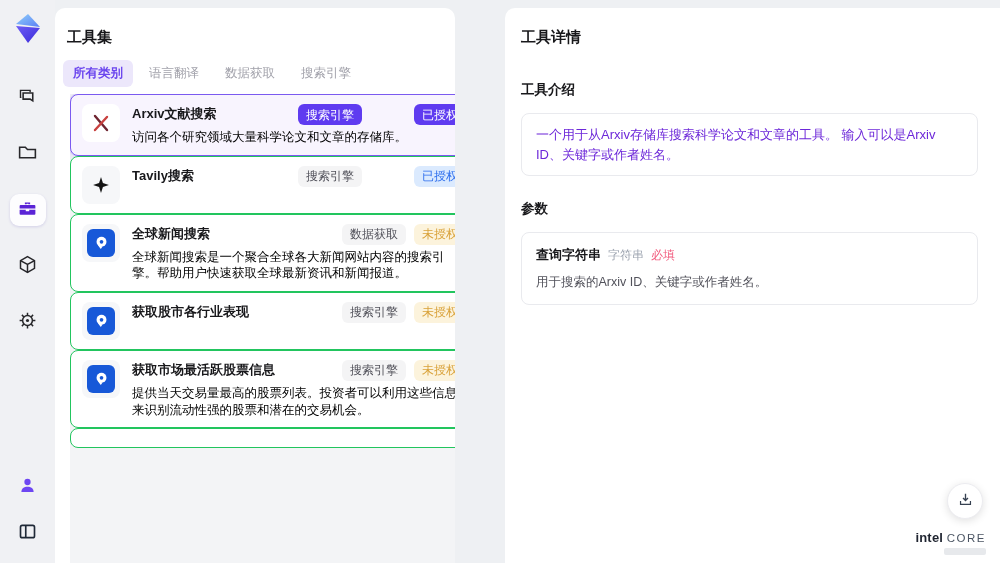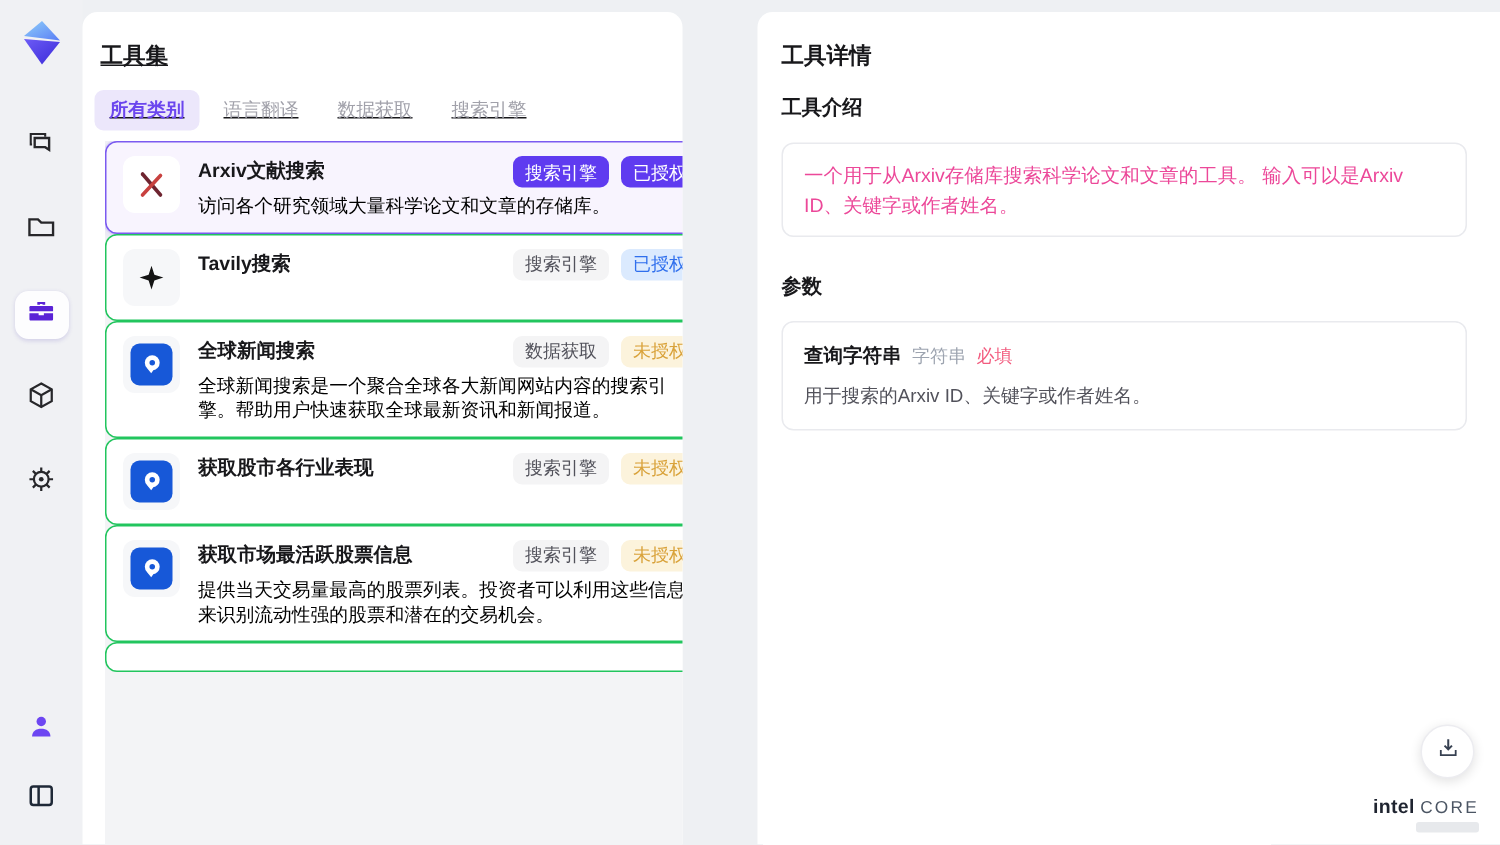--- a/index.html
+++ b/index.html
@@ -14,21 +14,21 @@
           display:flex; flex-direction:column; align-items:center; }
   .rail .logo { margin-top:10px; width:38px; height:38px; display:flex; align-items:center; justify-content:center; cursor:pointer;}
   .rail nav { margin-top:34px; display:flex; flex-direction:column; gap:24px; align-items:center;}
   .rail-item { width:36px; height:32px; border-radius:9px; display:flex; align-items:center; justify-content:center; cursor:pointer;}
   .rail-item svg { width:21px; height:21px; }
   .rail-item.active { background:#fdfdfe; box-shadow:0 1px 3px rgba(80,60,180,.18); }
   .rail-bottom { margin-top:auto; margin-bottom:14px; display:flex; flex-direction:column; gap:14px; align-items:center;}
 
   
   .panel-main { position:absolute; left:55px; top:8px; width:400px; bottom:0;
-                background:#fff; border-radius:10px 10px 0 0; overflow:hidden;text-decoration:underline; }
+                background:#fff; border-radius:10px 10px 0 0; overflow:hidden; }
   .panel-main h1 { font-size:15px; font-weight:bold; margin:20px 0 0 12px; }
   .tabs { display:flex; gap:6px; margin:13px 0 0 8px; }
   .tab { font-size:12.5px; color:#a1a1aa; padding:5px 10px; border-radius:6px; cursor:pointer; white-space:nowrap;}
   .tab.active { background:#ece7fb; color:#6b46ee; font-weight:bold; }
 
   .tool-list { position:absolute; left:15px; top:86px; width:408px; bottom:0;
                display:flex; flex-direction:column; overflow:hidden; background:#f3f4f6;}
   .tool-card { background:#fff; border:1px solid #22c55e; border-radius:8px;
                padding:9px 11px; display:flex; gap:12px; cursor:pointer; flex-shrink:0;}
   .tool-card.selected { border:1.5px solid #7b5af0; background:#f8f4fe;
@@ -40,41 +40,41 @@
   .tool-card[data-icon="arxiv-logo"]   .icon-arxiv-logo   { display:flex; }
   .tool-card[data-icon="sparkle"]      .icon-sparkle      { display:flex; }
   .tool-card[data-icon="global-news"]  .icon-global-news  { display:flex; width:28px; height:28px; background:#1758d8; border-radius:6px;}
 
   .tool-body { flex:1; min-width:0; }
   .tool-head { display:flex; align-items:flex-start; }
   .tool-name { font-size:13px; font-weight:bold; padding-top:1px;}
   .badges { margin-left:auto; display:flex; gap:8px; }
   .badge { font-size:12px; padding:2.5px 8px; border-radius:6px; white-space:nowrap; line-height:1.35;}
   .badge.cat { background:#f4f4f5; color:#52525b; }
-  .badge.auth.authorized   { background:#dbeafe; color:#2f6fed; }
+  .badge.auth.authorized   { background:#dbeafe; color:#2f6fed;margin-left:44px; }
   .badge.auth.unauthorized { background:#fcf3dc; color:#d9a23a; }
   .tool-card.selected .badge { background:#5f3bf0; color:#fff; }
   .tool-desc { font-size:12.5px; color:#000000; line-height:1.32; margin-top:4px; max-width:332px;}
 
   
   .scrollbar { position:absolute; top:86px; bottom:6px; left:424px; width:12px; cursor:pointer;}
   .sb-up, .sb-down { position:absolute; left:2px; width:0; height:0;
       border-left:4px solid transparent; border-right:4px solid transparent; cursor:pointer;}
   .sb-up   { top:4px;    border-bottom:5px solid #555a63; }
   .sb-down { bottom:4px; border-top:5px solid #555a63; }
   .sb-thumb { position:absolute; top:14px; left:1px; width:8px; height:96px;
       background:#c7c9cd; border-radius:4px; cursor:pointer;}
 
   
   .panel-detail { position:absolute; left:505px; top:8px; right:0; bottom:0;
                   background:#fff; border-radius:10px 0 0 0; padding:20px 22px 0 16px; }
-  .panel-detail h1 { font-size:15px; font-weight:bold; margin-bottom:16px; }
+  .panel-detail h1 { font-size:15px; font-weight:bold; margin-bottom:34px; }
   .panel-detail h2 { font-size:13.5px; font-weight:bold; margin-bottom:14px; }
   .info-box { border:1px solid #e9eaee; border-radius:8px; padding:11px 14px;
-              font-size:13px; color:#ec4899; line-height:1.5; margin-bottom:24px; }
+              font-size:13px; color:#6d28d9; line-height:1.5; margin-bottom:24px; }
   .param-box { border:1px solid #e9eaee; border-radius:8px; padding:13px 14px; }
   .param-head { display:flex; align-items:baseline; gap:7px; }
   .param-name { font-size:13px; font-weight:bold; }
   .param-type { font-size:12px; color:#9ca3af; }
   .param-required { font-size:12px; color:#f25c7f; }
   .param-desc { font-size:12.5px; color:#52525b; margin-top:10px; }
 
   
   .fab { position:absolute; right:17px; bottom:44px; width:36px; height:36px; border-radius:50%;
          background:#fff; border:1px solid #ececf0; box-shadow:0 2px 8px rgba(0,0,0,.12);

